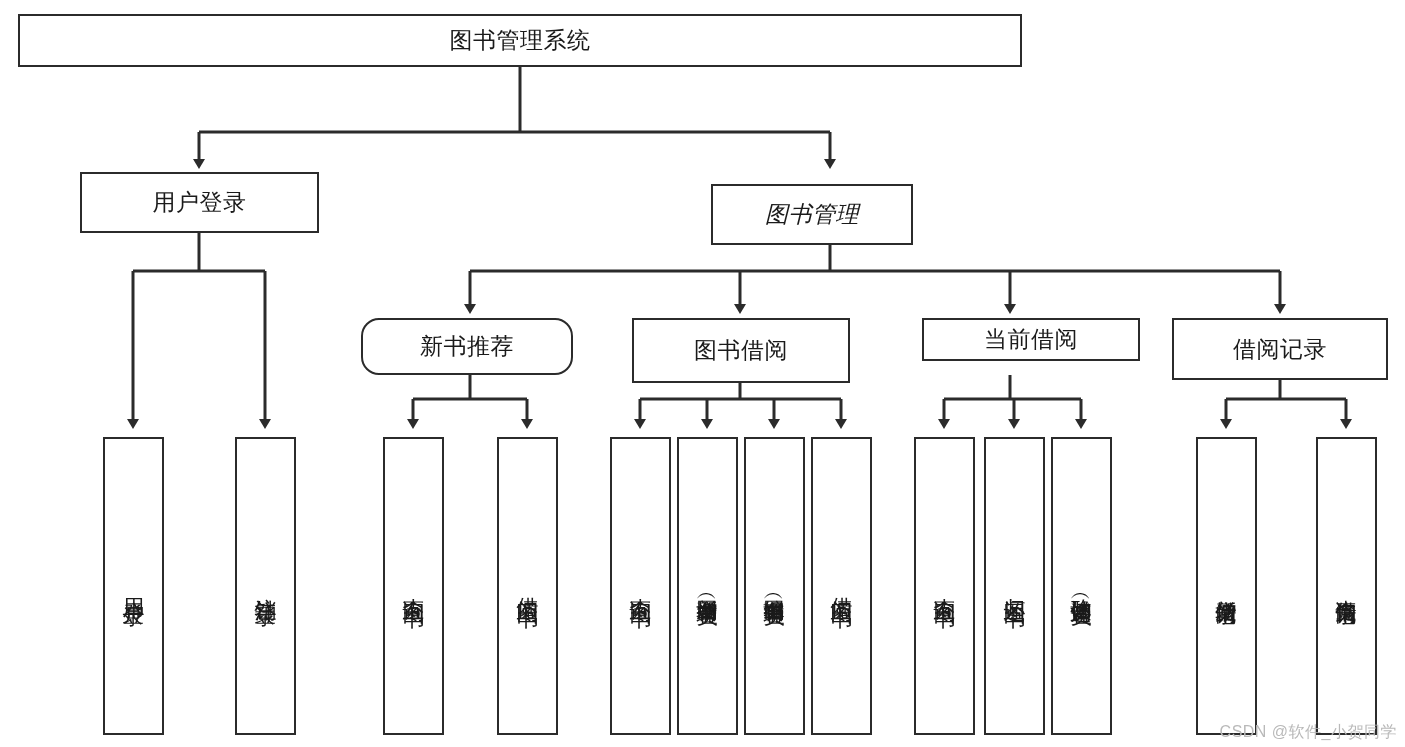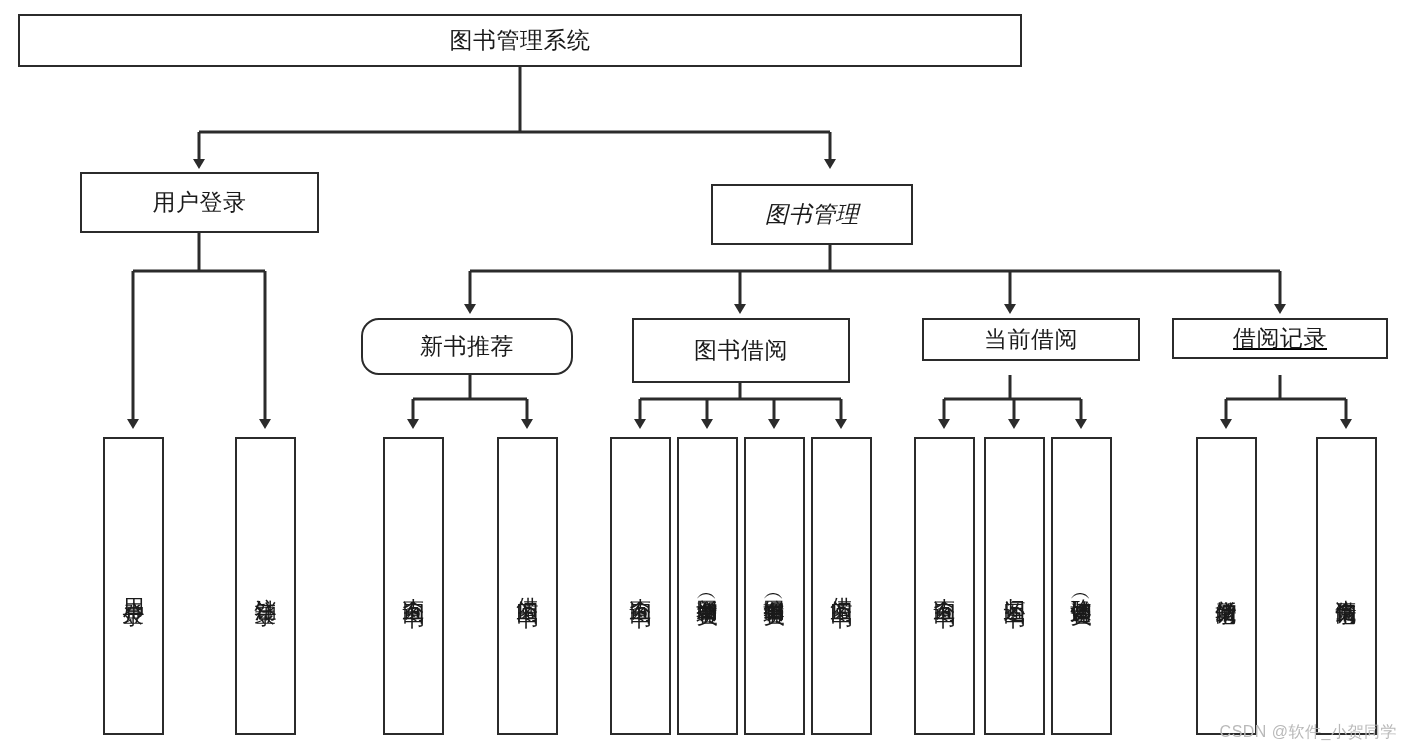--- a/index.html
+++ b/index.html
@@ -146,21 +146,21 @@
   </div>
 
   <div class="node horizontal" style="left:632px; top:318px; width:218px; height:65px;">
     <span class="node-label">图书借阅</span>
   </div>
 
   <div class="node horizontal" style="left:902px; top:318px; width:218px; height:43px;margin-left:20px;">
     <span class="node-label">当前借阅</span>
   </div>
 
-  <div class="node horizontal" style="left:1172px; top:318px; width:216px; height:41px;text-decoration:underline;">
+  <div class="node horizontal" style="left:1172px; top:318px; width:216px; height:62px;">
     <span class="node-label">借阅记录</span>
   </div>
 
   <div class="node vertical" style="left:103px; top:437px; width:61px; height:298px;">
     <span class="node-label">用户登录</span>
   </div>
 
   <div class="node vertical" style="left:235px; top:437px; width:61px; height:298px;">
     <span class="node-label">注销登录</span>
   </div>

